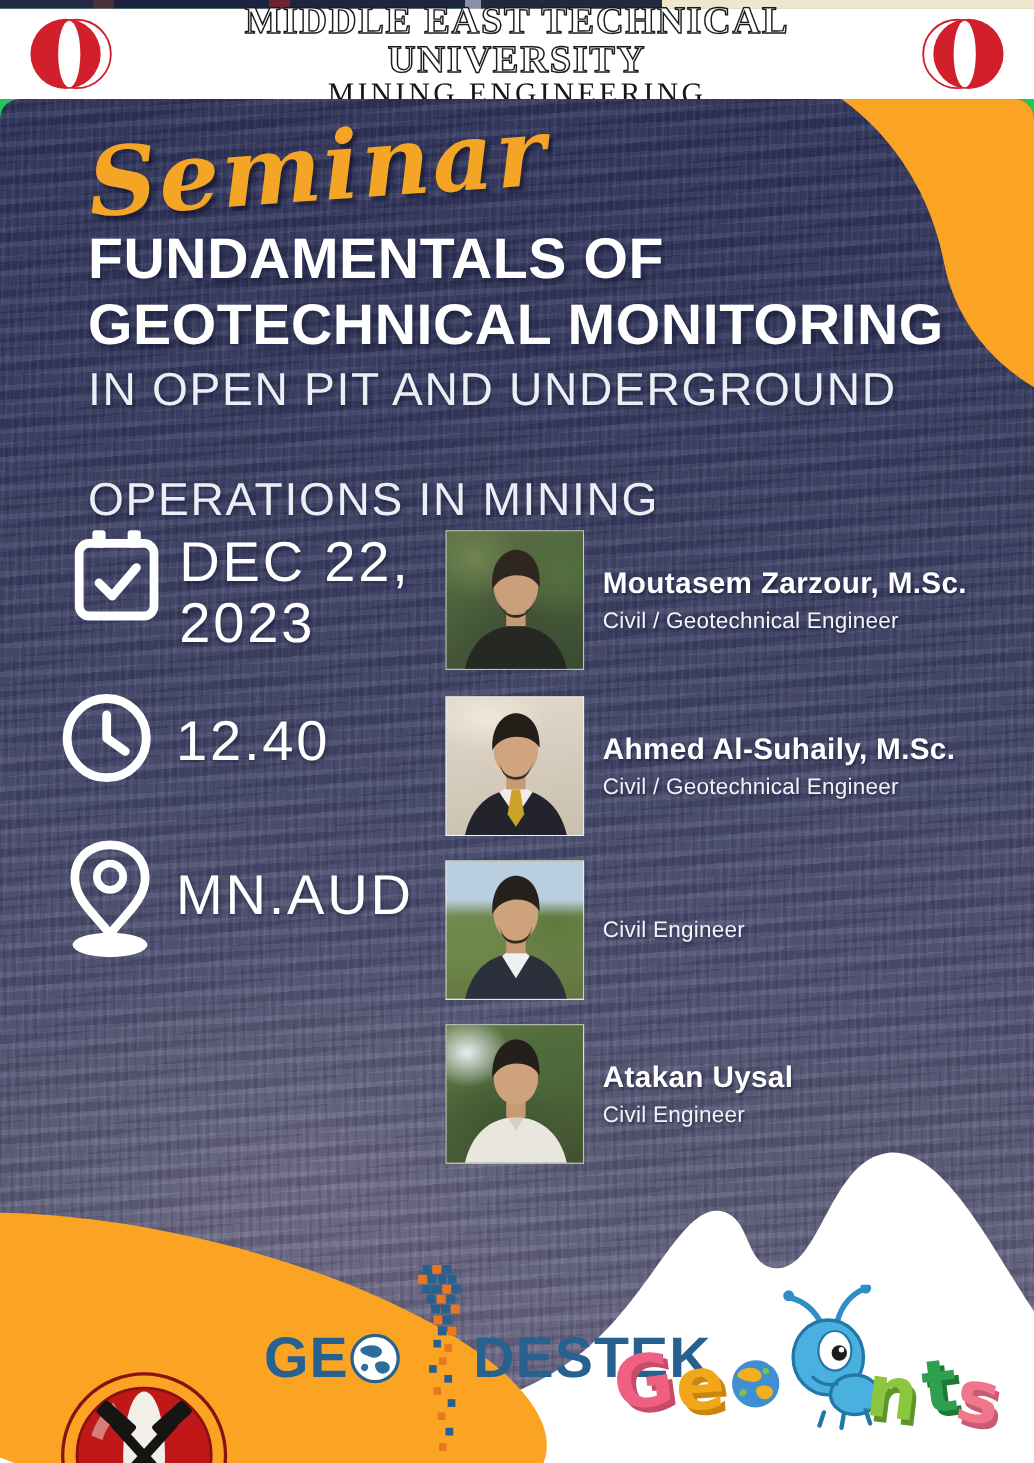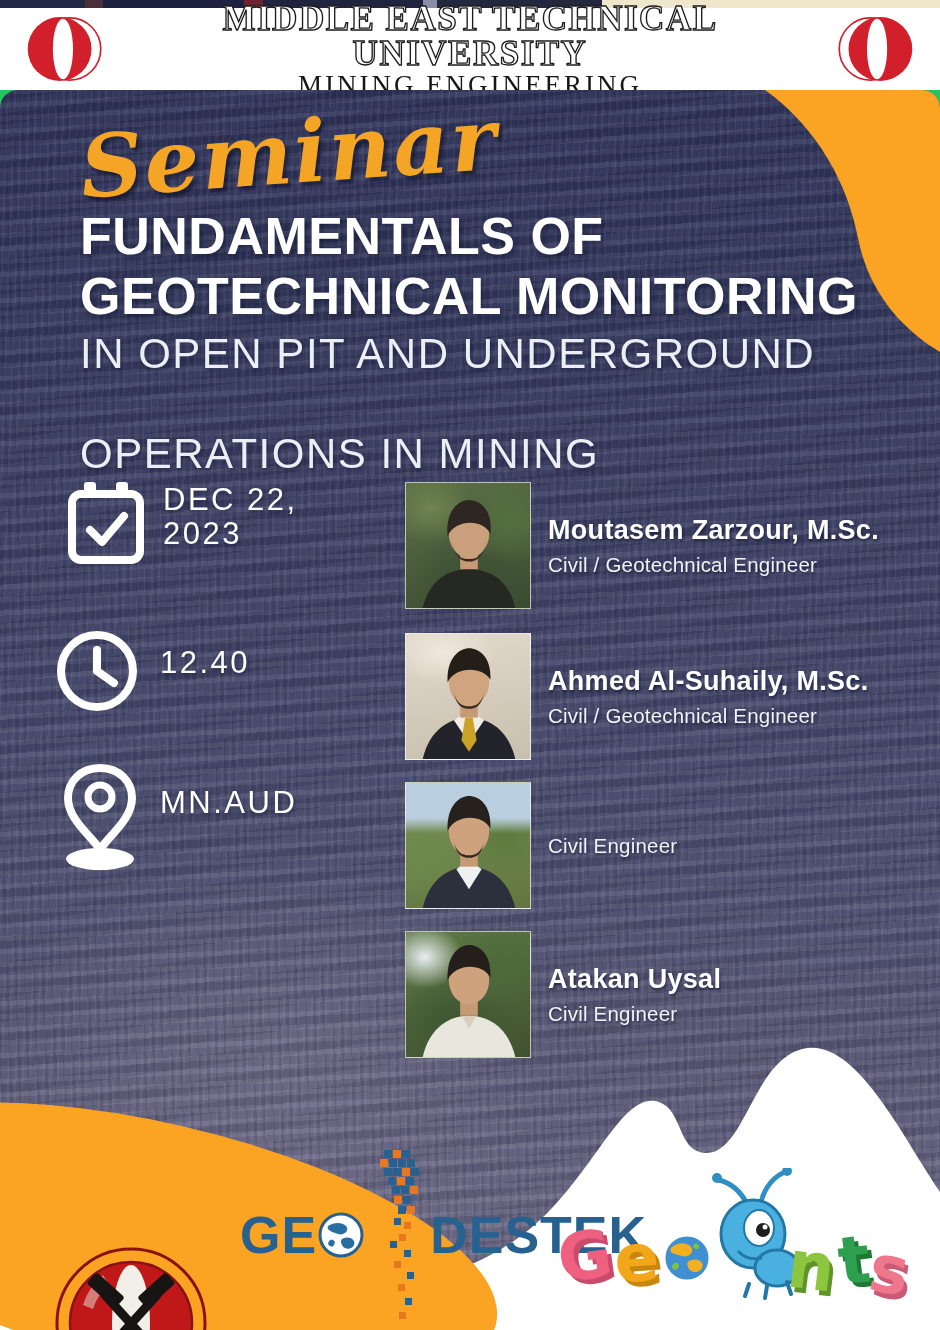--- a/index.html
+++ b/index.html
@@ -37,21 +37,21 @@
   .title1{position:absolute;left:80px;top:116px;font-size:52px;font-weight:800;color:#ffffff;letter-spacing:0.5px;
       text-shadow:2px 3px 6px rgba(8,12,40,0.55);}
   .title2{position:absolute;left:80px;top:176px;font-size:52px;font-weight:800;color:#ffffff;letter-spacing:0.5px;
       text-shadow:2px 3px 6px rgba(8,12,40,0.55);}
   .subtitle1{position:absolute;left:80px;top:240px;font-size:42px;font-weight:400;color:#eceef6;letter-spacing:1.5px;
       text-shadow:1px 2px 5px rgba(8,12,40,0.5);}
   .subtitle2{position:absolute;left:80px;top:296px;font-size:42px;font-weight:400;color:#eceef6;letter-spacing:1.5px;
       text-shadow:1px 2px 5px rgba(8,12,40,0.5);margin-top:44px;}
   
   .detail-icon{position:absolute;color:#ffffff;}
-  .detail-text{position:absolute;font-size:31px;font-weight:400;color:#ffffff;letter-spacing:2.5px;line-height:1.1;
+  .detail-text{position:absolute;font-size:51px;font-weight:400;color:#ffffff;letter-spacing:2.5px;line-height:1.1;
       text-shadow:1px 2px 4px rgba(8,12,40,0.5);}
   
   .speaker-row{position:absolute;left:405px;width:520px;height:127px;display:flex;align-items:center;}
   .photo{width:126px;height:127px;flex:0 0 auto;border:1px solid rgba(255,255,255,0.65);box-sizing:border-box;
          position:relative;overflow:hidden;}
   .photo svg{position:absolute;inset:0;}
   .p1{background:radial-gradient(60px 50px at 20% 20%,#6f8450,rgba(0,0,0,0) 70%),
       radial-gradient(70px 60px at 85% 30%,#55713f,rgba(0,0,0,0) 70%),
       radial-gradient(80px 70px at 50% 80%,#3c4f33,rgba(0,0,0,0) 75%),
       linear-gradient(160deg,#5d7247,#394a30);}

